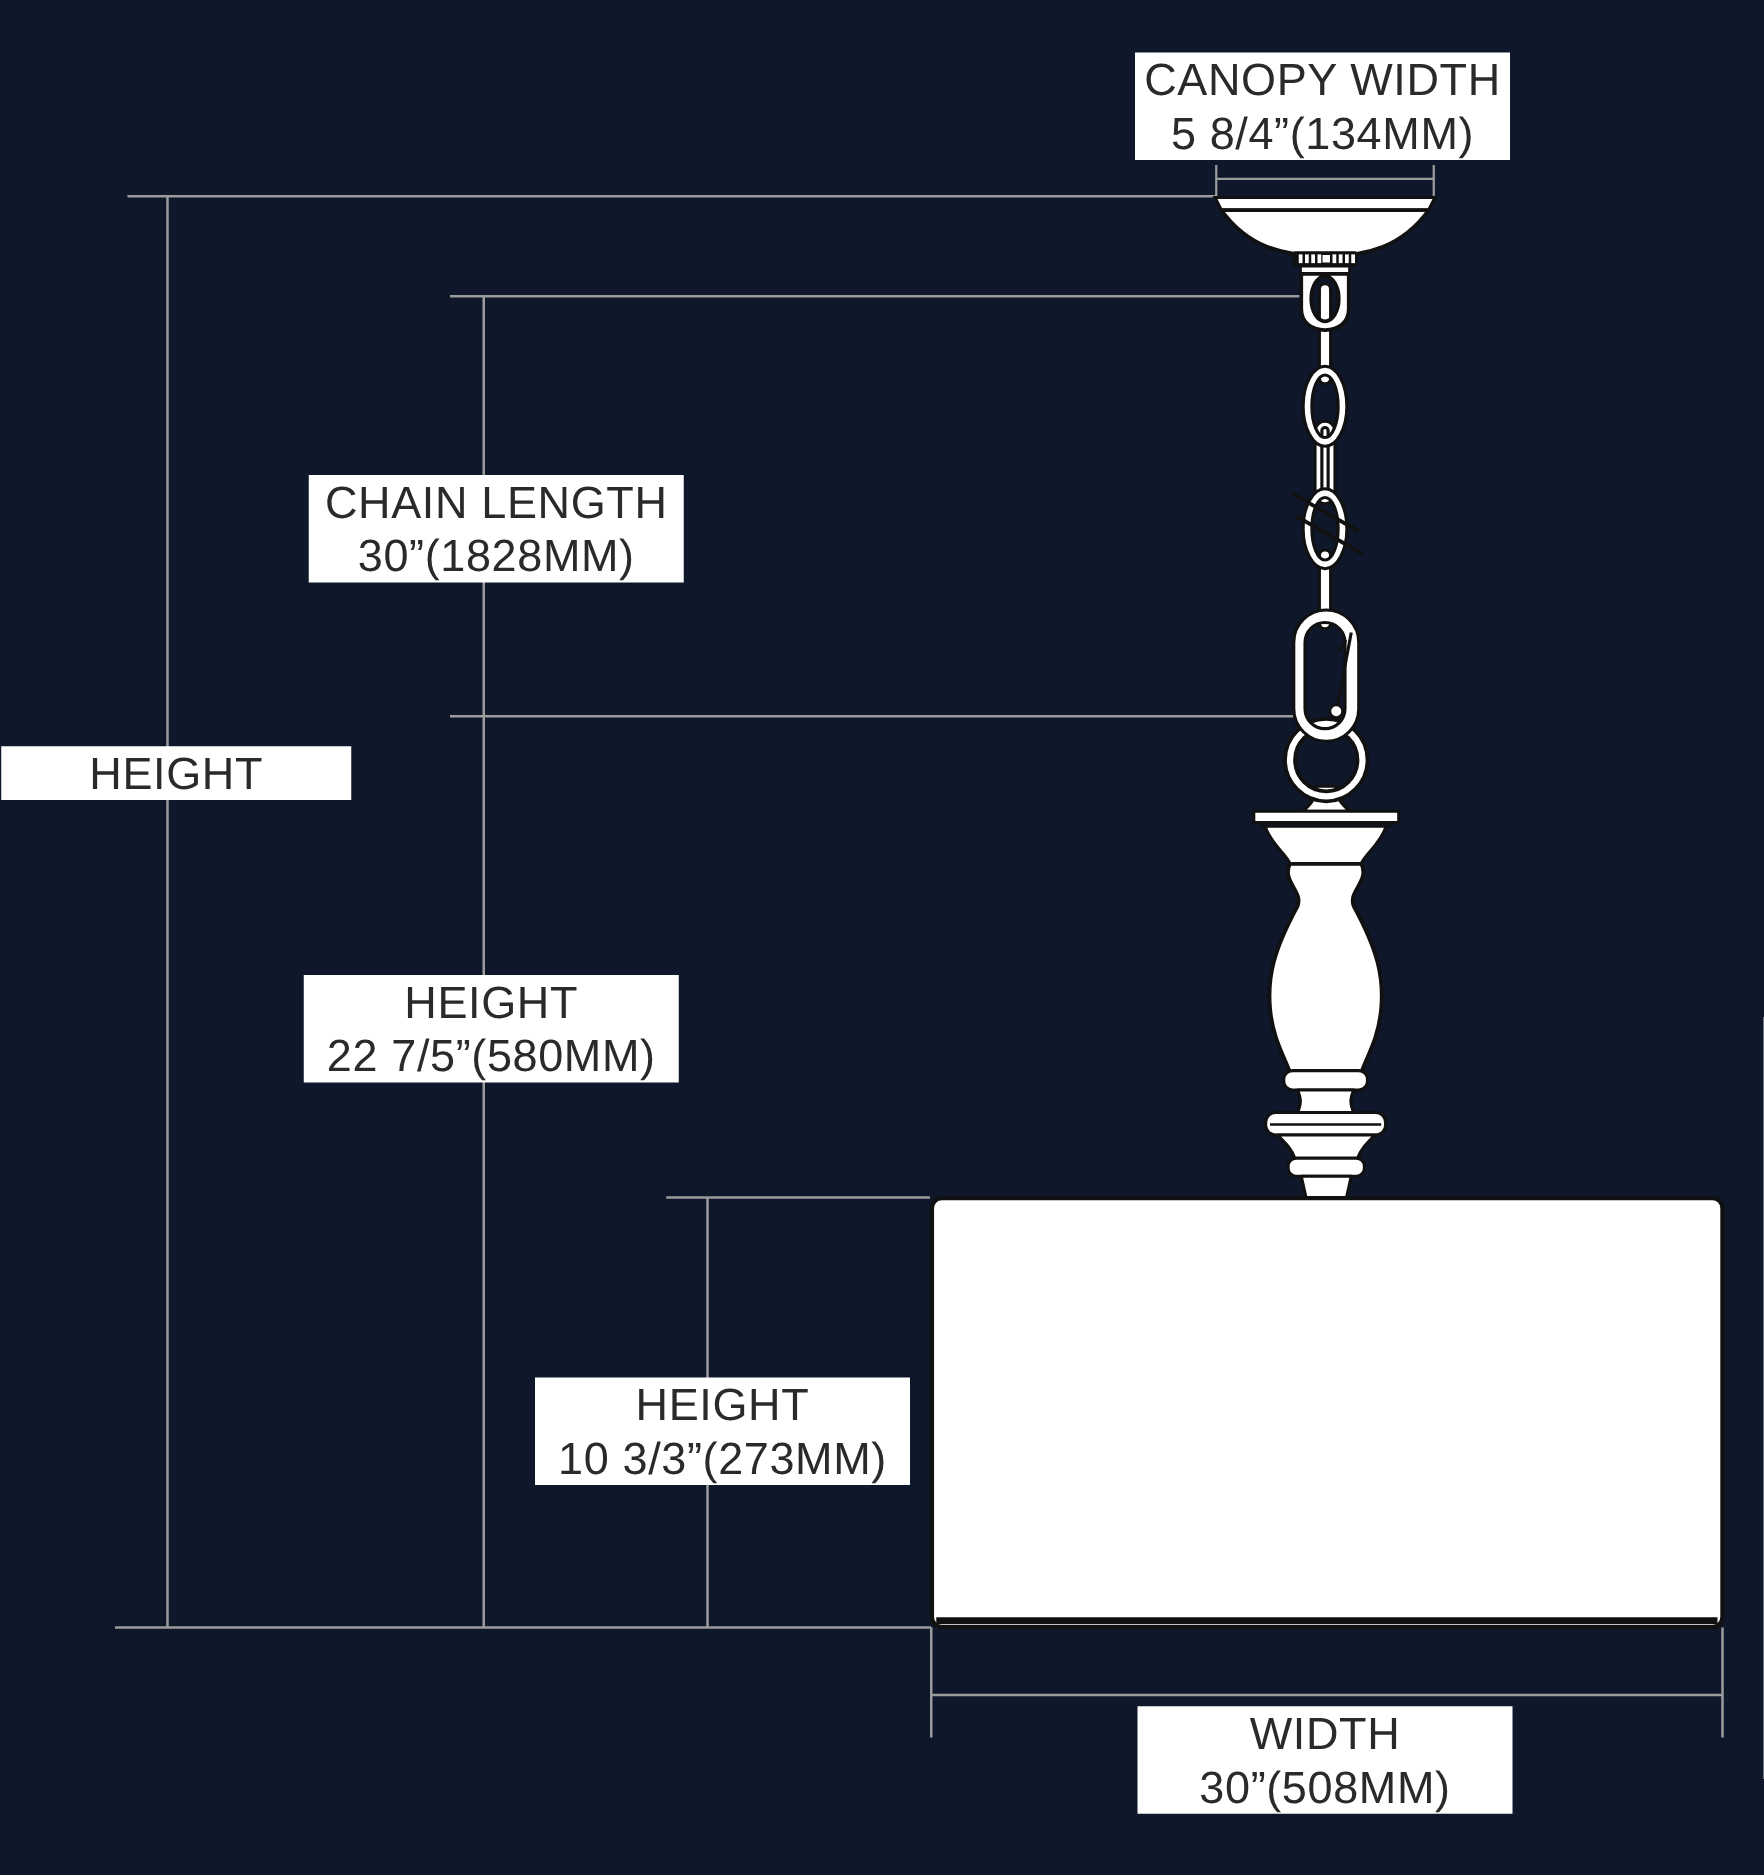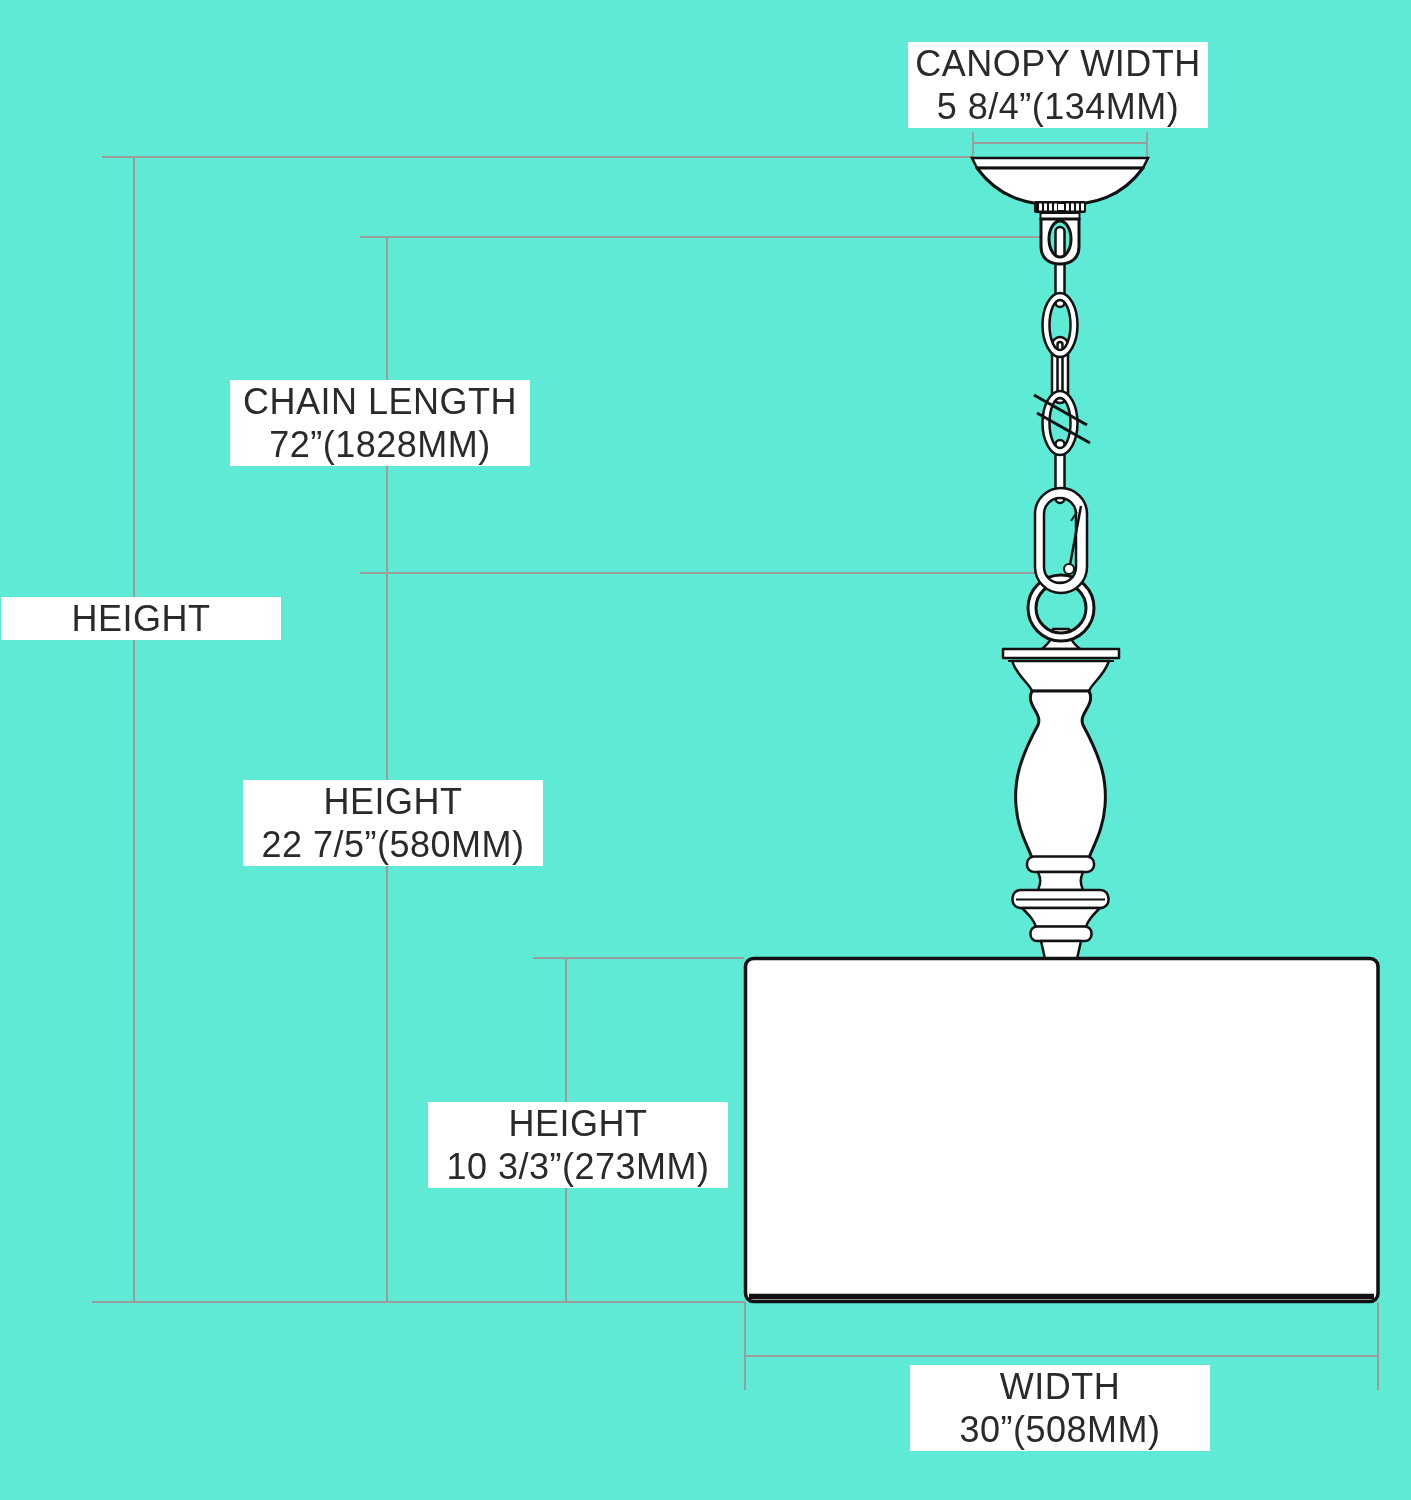--- a/index.html
+++ b/index.html
@@ -1,19 +1,19 @@
 <!DOCTYPE html>
 <html><head>
 <meta charset="utf-8">
 <style>
   html,body{margin:0;padding:0;background:#ffffff;}
   #stage{
     position:relative;
     width:1411px;height:1500px;
-    background:#5eead4;
+    background:#0f172a;
     font-family:"Liberation Sans", sans-serif;
     overflow:hidden;
   }
   #drawing{position:absolute;left:0;top:0;}
   .label{
     position:absolute;
     background:#ffffff;
     text-align:center;
     font-size:36px;
     line-height:43px;
@@ -133,23 +133,23 @@
       <rect x="745.5" y="958.5" width="632.5" height="343" rx="8" fill="#ffffff" stroke="#111111" stroke-width="3.5"></rect>
       <path d="M749,1296.5 L1374,1296.5" stroke="#111111" stroke-width="5.5" fill="none"></path>
     </g>
   </svg>
 
   <div class="label" style="left:908px;top:42px;width:300px">
     <span class="ln">CANOPY WIDTH</span>
     <span class="ln">5 8/4”(134MM)</span>
   </div>
 
-  <div class="label" style="left:230px;top:380px;width:300px">
+  <div class="label" style="left:247px;top:380px;width:300px">
     <span class="ln">CHAIN LENGTH</span>
-    <span class="ln">72”(1828MM)</span>
+    <span class="ln">30”(1828MM)</span>
   </div>
 
   <div class="label" style="left:1px;top:597px;width:280px">
     <span class="ln">HEIGHT</span>
   </div>
 
   <div class="label" style="left:243px;top:780px;width:300px">
     <span class="ln">HEIGHT</span>
     <span class="ln">22 7/5”(580MM)</span>
   </div>

